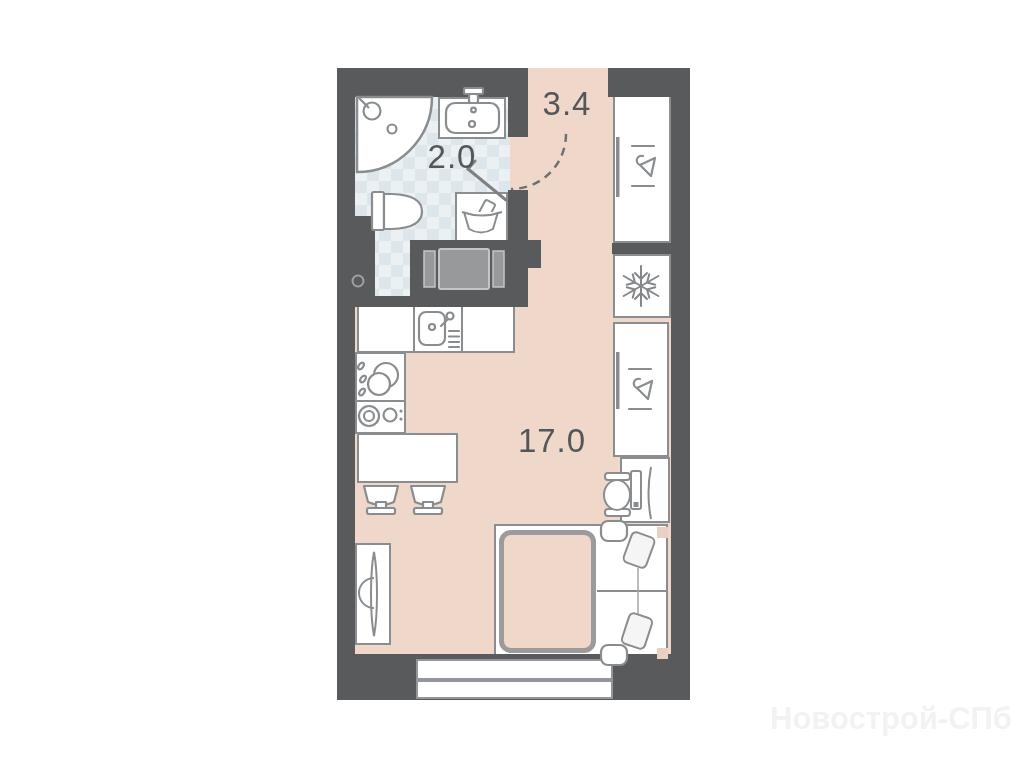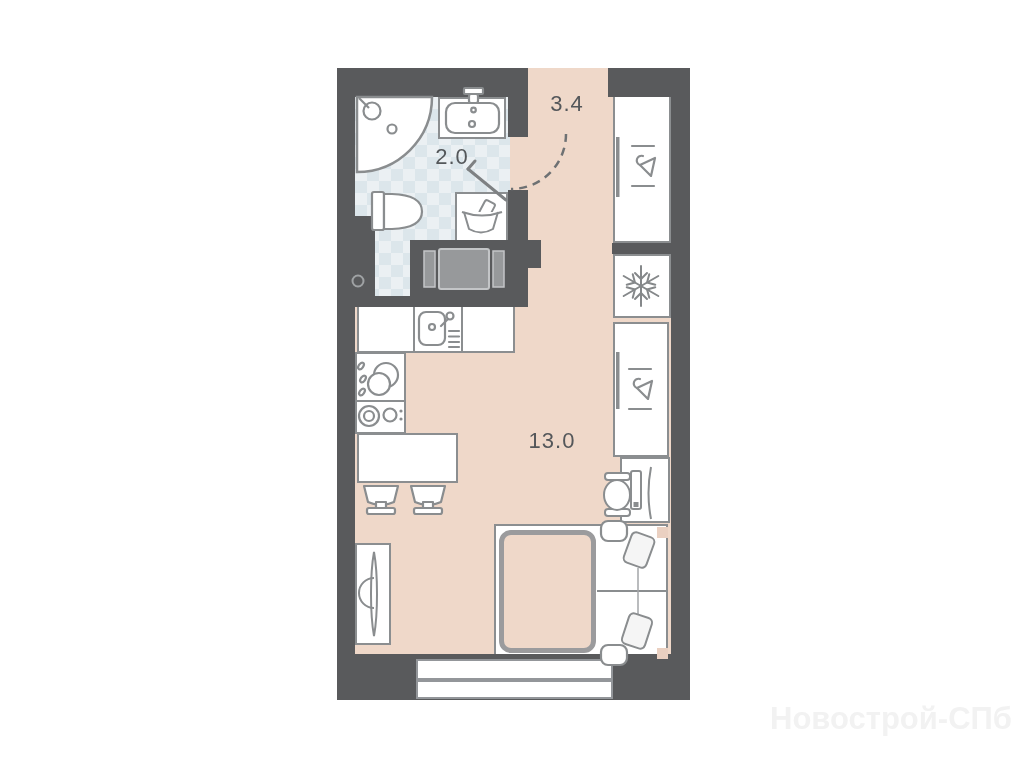--- a/index.html
+++ b/index.html
@@ -13,21 +13,21 @@
       linear-gradient(45deg,#dce6eb 25%,transparent 25%,transparent 75%,#dce6eb 75%),
       linear-gradient(45deg,#dce6eb 25%,transparent 25%,transparent 75%,#dce6eb 75%);
     background-position:0 0,12px 12px;background-size:24px 24px;}
   .box{position:absolute;background:#fff;border:2px solid #8b8e90;box-sizing:border-box;}
   .box.thick{border-width:2.5px;}
   .divider-v{position:absolute;width:2px;background:#8b8e90;}
   .window-band{position:absolute;background:#fff;border:2px solid #93969a;box-sizing:border-box;}
   .blanket{position:absolute;left:499px;top:530px;width:97px;height:123px;background:#efd8c9;
     border:5px solid #9b9b9d;border-radius:12px;box-sizing:border-box;}
   .area-label{position:absolute;transform:translate(-50%,-50%);
-    font-size:22px;font-weight:500;color:#54575a;letter-spacing:1px;white-space:nowrap;}
+    font-size:33px;font-weight:500;color:#54575a;letter-spacing:1px;white-space:nowrap;}
   .watermark{position:absolute;right:12px;top:701px;font-size:31px;font-weight:700;
     color:#f2f2f2;letter-spacing:0;white-space:nowrap;}
   svg.overlay{position:absolute;left:0;top:0;width:1024px;height:768px;pointer-events:none;}
 </style>
 </head>
 <body>
 
 <div class="canvas">
 
   <div class="floor-main"></div>
@@ -195,16 +195,16 @@
       <rect x="424" y="251" width="11" height="36" fill="#97999b" stroke="#c3c5c7" stroke-width="1.5"></rect>
       <rect x="493" y="251" width="11" height="36" fill="#97999b" stroke="#c3c5c7" stroke-width="1.5"></rect>
       <rect x="439" y="249" width="50" height="40" rx="2" fill="#97999b" stroke="#c3c5c7" stroke-width="2"></rect>
     </g>
 
     <circle cx="358" cy="281" r="5.5" fill="none" stroke="#9fa2a4" stroke-width="2"></circle>
   </svg>
 
   <div class="area-label" style="left:567px;top:104px;">3.4</div>
   <div class="area-label" style="left:452px;top:157px;">2.0</div>
-  <div class="area-label" style="left:552px;top:441px;">13.0</div>
+  <div class="area-label" style="left:552px;top:441px;">17.0</div>
 
   <div class="watermark">Новострой-СПб</div>
 </div>
 
 </body></html>

